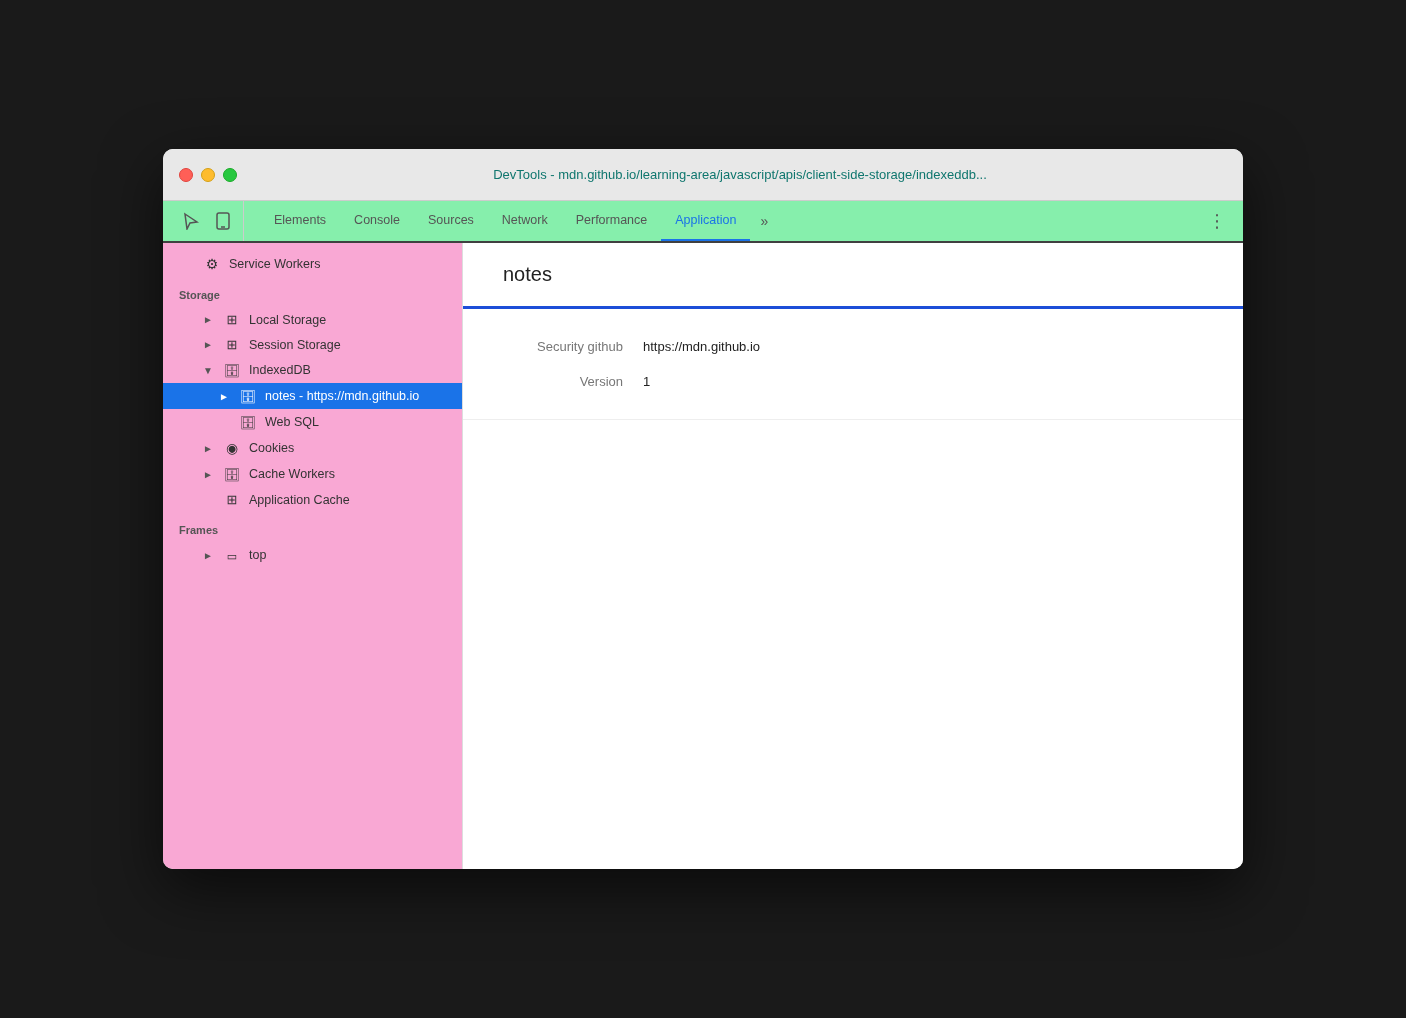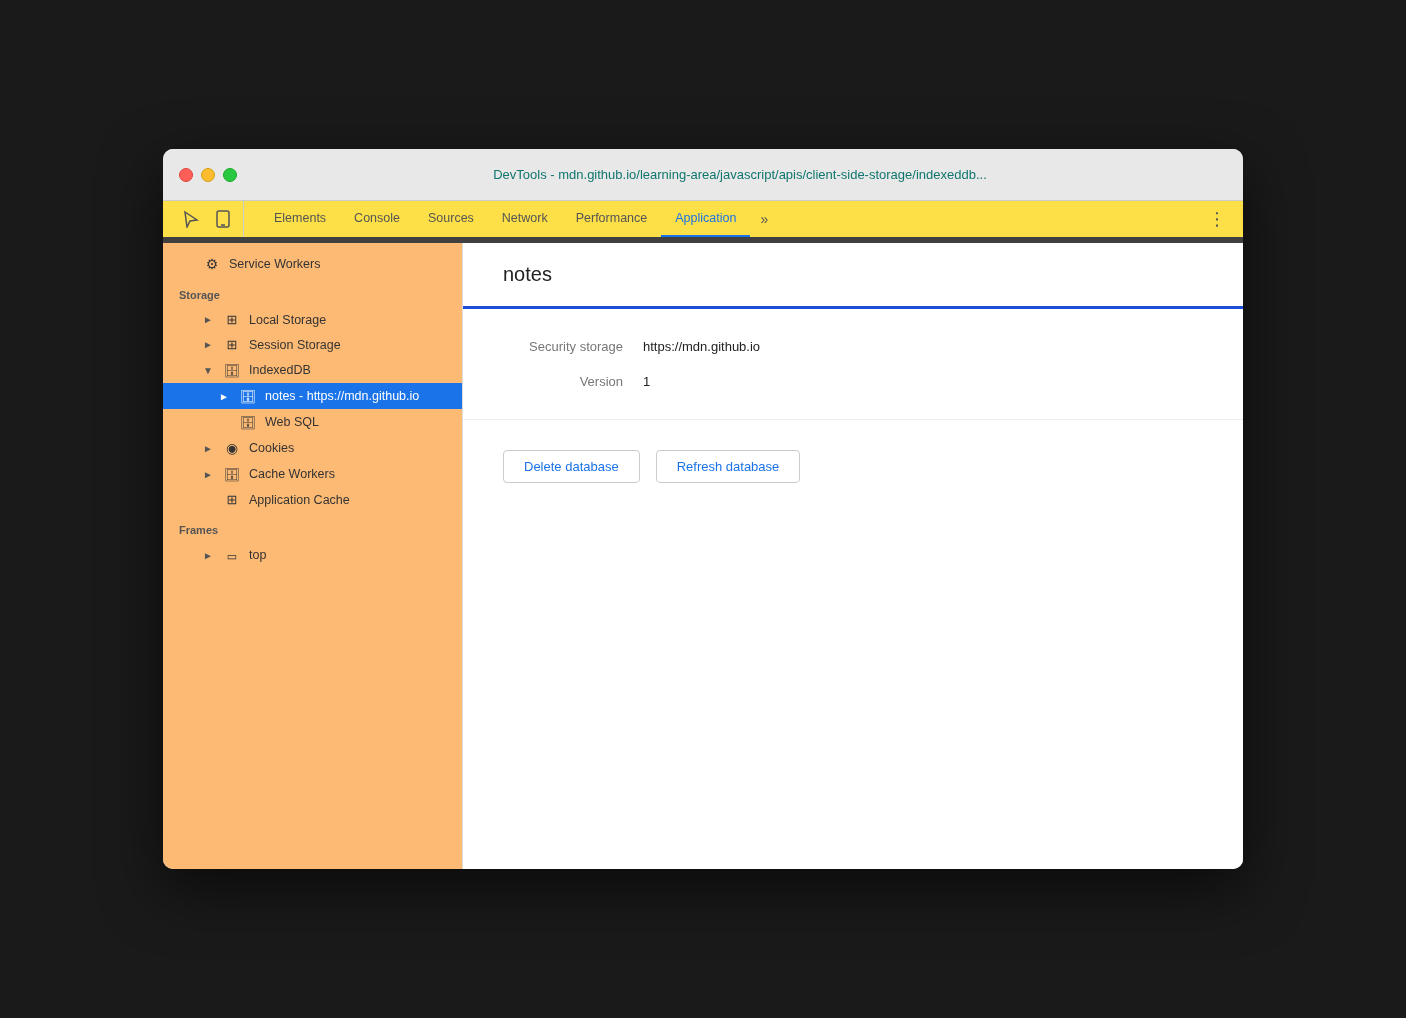--- a/index.html
+++ b/index.html
@@ -52,24 +52,24 @@
 
     .title-text {
       font-size: 13px;
       color: #0f766e;
       flex: 1;
       text-align: center;
     }
 
     
     .tab-bar {
-      background: #fde047;
+      background: #86efac;
       display: flex;
       align-items: stretch;
-      border-bottom: 6px solid #404040;
+      border-bottom: 2px solid #404040;
       height: 42px;
       flex-shrink: 0;
       padding: 0 8px;
     }
 
     .tab-bar-icons {
       display: flex;
       align-items: center;
       gap: 8px;
       margin-right: 16px;
@@ -127,21 +127,21 @@
     
     .main-content {
       display: flex;
       flex: 1;
       overflow: hidden;
     }
 
     
     .sidebar {
       width: 300px;
-      background: #fdba74;
+      background: #f9a8d4;
       border-right: 1px solid #ddd;
       overflow-y: auto;
       flex-shrink: 0;
       padding: 8px 0;
     }
 
     .sidebar-section-label {
       font-size: 11px;
       font-weight: 600;
       color: #555;
@@ -378,29 +378,25 @@
       </div>
 
     </div>
 
     <div class="right-panel">
 
       <div class="panel-title">notes</div>
 
       <div class="panel-info">
         <div class="info-row">
-          <span class="info-label">Security storage</span>
+          <span class="info-label">Security github</span>
           <span class="info-value">https://mdn.github.io</span>
         </div>
         <div class="info-row">
           <span class="info-label">Version</span>
           <span class="info-value">1</span>
         </div>
       </div>
 
-      <div class="panel-actions">
-        <button class="action-btn">Delete database</button>
-        <button class="action-btn">Refresh database</button>
-      </div>
 
     </div>
   </div>
 </div>
 
 </body></html>

